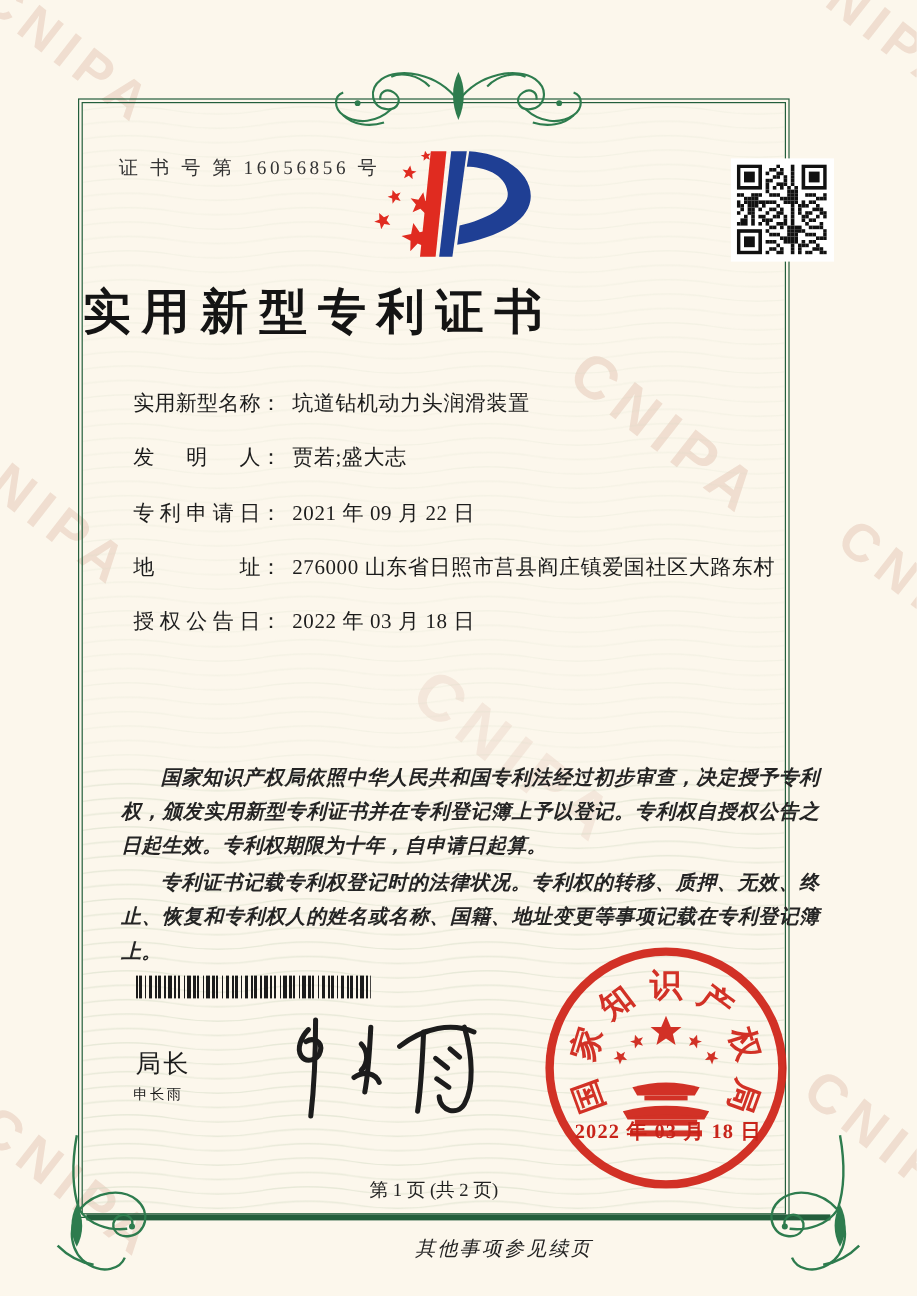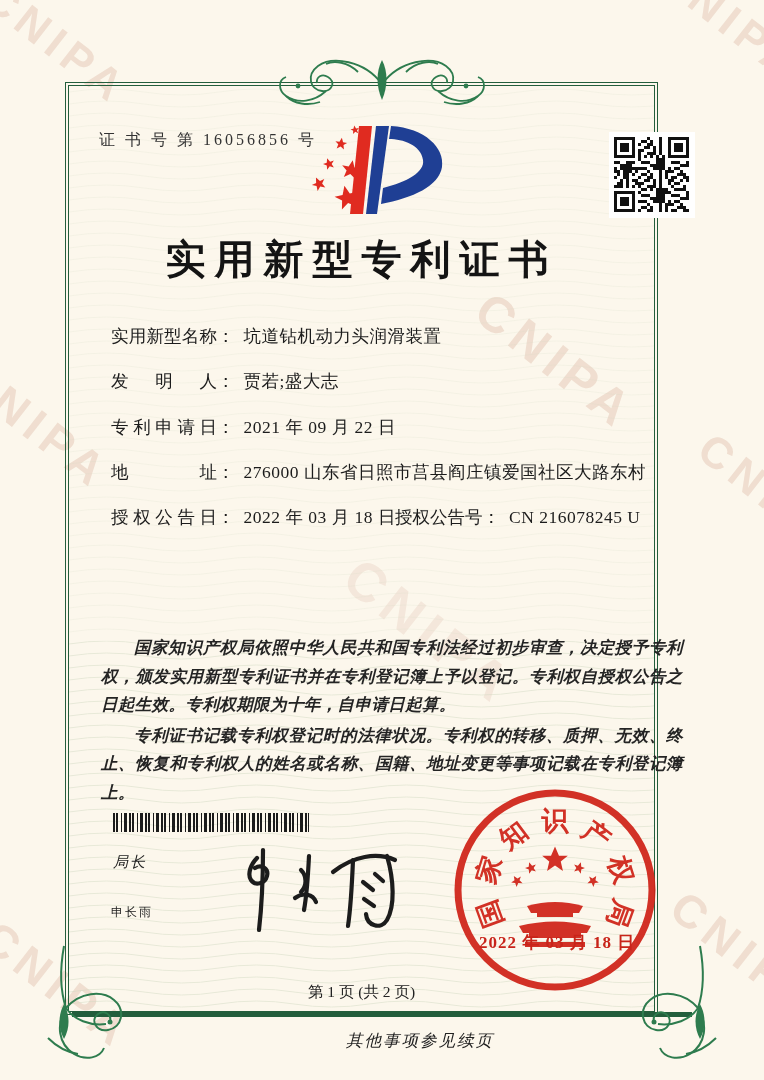--- a/index.html
+++ b/index.html
@@ -16,35 +16,35 @@
   .thick-line{position:absolute;z-index:2;left:72px;right:72px;top:1012px;height:5px;background:#235e3c;}
   
   .orn{position:absolute;z-index:3;pointer-events:none;}
   .orn-top{left:268px;top:50px;width:228px;height:62px;}
   .orn-bl{left:40px;top:942px;width:112px;height:126px;}
   .orn-br{left:612px;top:942px;width:112px;height:126px;transform:scaleX(-1);}
   
   .cert-no{position:absolute;left:30px;top:44px;font-size:16px;letter-spacing:3px;color:#333;}
   .logo{position:absolute;left:226px;top:28px;width:172px;height:112px;}
   .qr{position:absolute;left:540px;top:46px;width:76px;height:76px;background:#fff;padding:5px;}
-  .title{position:absolute;left:0;top:146px;width:100%;text-align:center;font-size:40px;
+  .title{position:absolute;left:0;top:146px;width:100%;font-size:40px;
          font-weight:bold;letter-spacing:9px;color:#141414;}
   .fields{position:absolute;left:42px;top:238px;width:586px;font-size:17.5px;color:#1c1c1c;}
   .frow{position:relative;height:45.3px;white-space:nowrap;}
   .flabel{display:inline-block;width:106px;text-align:justify;text-align-last:justify;vertical-align:top;}
   .fval{margin-left:9px;letter-spacing:0.5px;text-align:right;}
   .grp2{position:absolute;left:284px;top:0;}
   .paras{position:absolute;left:30px;top:546px;width:586px;font-size:16.5px;line-height:28.6px;
          font-style:italic;letter-spacing:0.4px;color:#242424;text-align:justify;}
   .paras p{margin:2px;text-indent:2em;font-weight:bold;}
   .barcode{position:absolute;left:44px;top:727px;width:196px;height:19px;
      background:repeating-linear-gradient(90deg,#1b1b1b 0 2px,transparent 2px 3px,
        #1b1b1b 3px 5px,transparent 5px 8px,#1b1b1b 8px 9px,transparent 9px 11px,
        #1b1b1b 11px 14px,transparent 14px 16px);}
-  .sig-title{position:absolute;left:44px;top:767px;font-size:15px;letter-spacing:2px;font-style:italic;}
+  .sig-title{position:absolute;left:44px;top:786px;font-size:21px;letter-spacing:2px;}
   .sig-name{position:absolute;left:42px;top:818px;font-size:12px;letter-spacing:2px;}
   .signature{position:absolute;left:148px;top:756px;width:190px;height:95px;}
   .seal{position:absolute;left:380px;top:698px;width:212px;height:212px;opacity:.93;}
   .seal-date{position:absolute;left:398px;top:845px;width:180px;text-align:center;
              font-size:17px;font-weight:bold;color:#c8241a;letter-spacing:1px;}
   .page-num{position:absolute;left:0;top:896px;width:100%;text-align:center;font-size:15.5px;color:#222;}
   .cont-note{position:absolute;z-index:2;left:0;top:1030px;width:100%;text-align:center;
              font-size:16.5px;font-style:italic;color:#222;letter-spacing:2px;padding-left:38px;}
 </style>
 </head>
@@ -333,23 +333,20 @@
         <span class="flabel">发明人</span><span>：</span><span class="fval">贾若;盛大志</span>
       </div>
       <div class="frow">
         <span class="flabel">专利申请日</span><span>：</span><span class="fval">2021 年 09 月 22 日</span>
       </div>
       <div class="frow">
         <span class="flabel">地址</span><span>：</span><span class="fval">276000 山东省日照市莒县阎庄镇爱国社区大路东村</span>
       </div>
       <div class="frow">
         <span class="flabel">授权公告日</span><span>：</span><span class="fval">2022 年 03 月 18 日</span>
-        <span class="grp2">
-          <span>授权公告号</span><span>：</span><span class="fval">CN 216078245 U</span>
-        </span>
       </div>
     </div>
 
     <div class="paras">
       <p>国家知识产权局依照中华人民共和国专利法经过初步审查，决定授予专利权，颁发实用新型专利证书并在专利登记簿上予以登记。专利权自授权公告之日起生效。专利权期限为十年，自申请日起算。</p>
       <p>专利证书记载专利权登记时的法律状况。专利权的转移、质押、无效、终止、恢复和专利权人的姓名或名称、国籍、地址变更等事项记载在专利登记簿上。</p>
     </div>
 
     <div class="barcode"></div>
 

